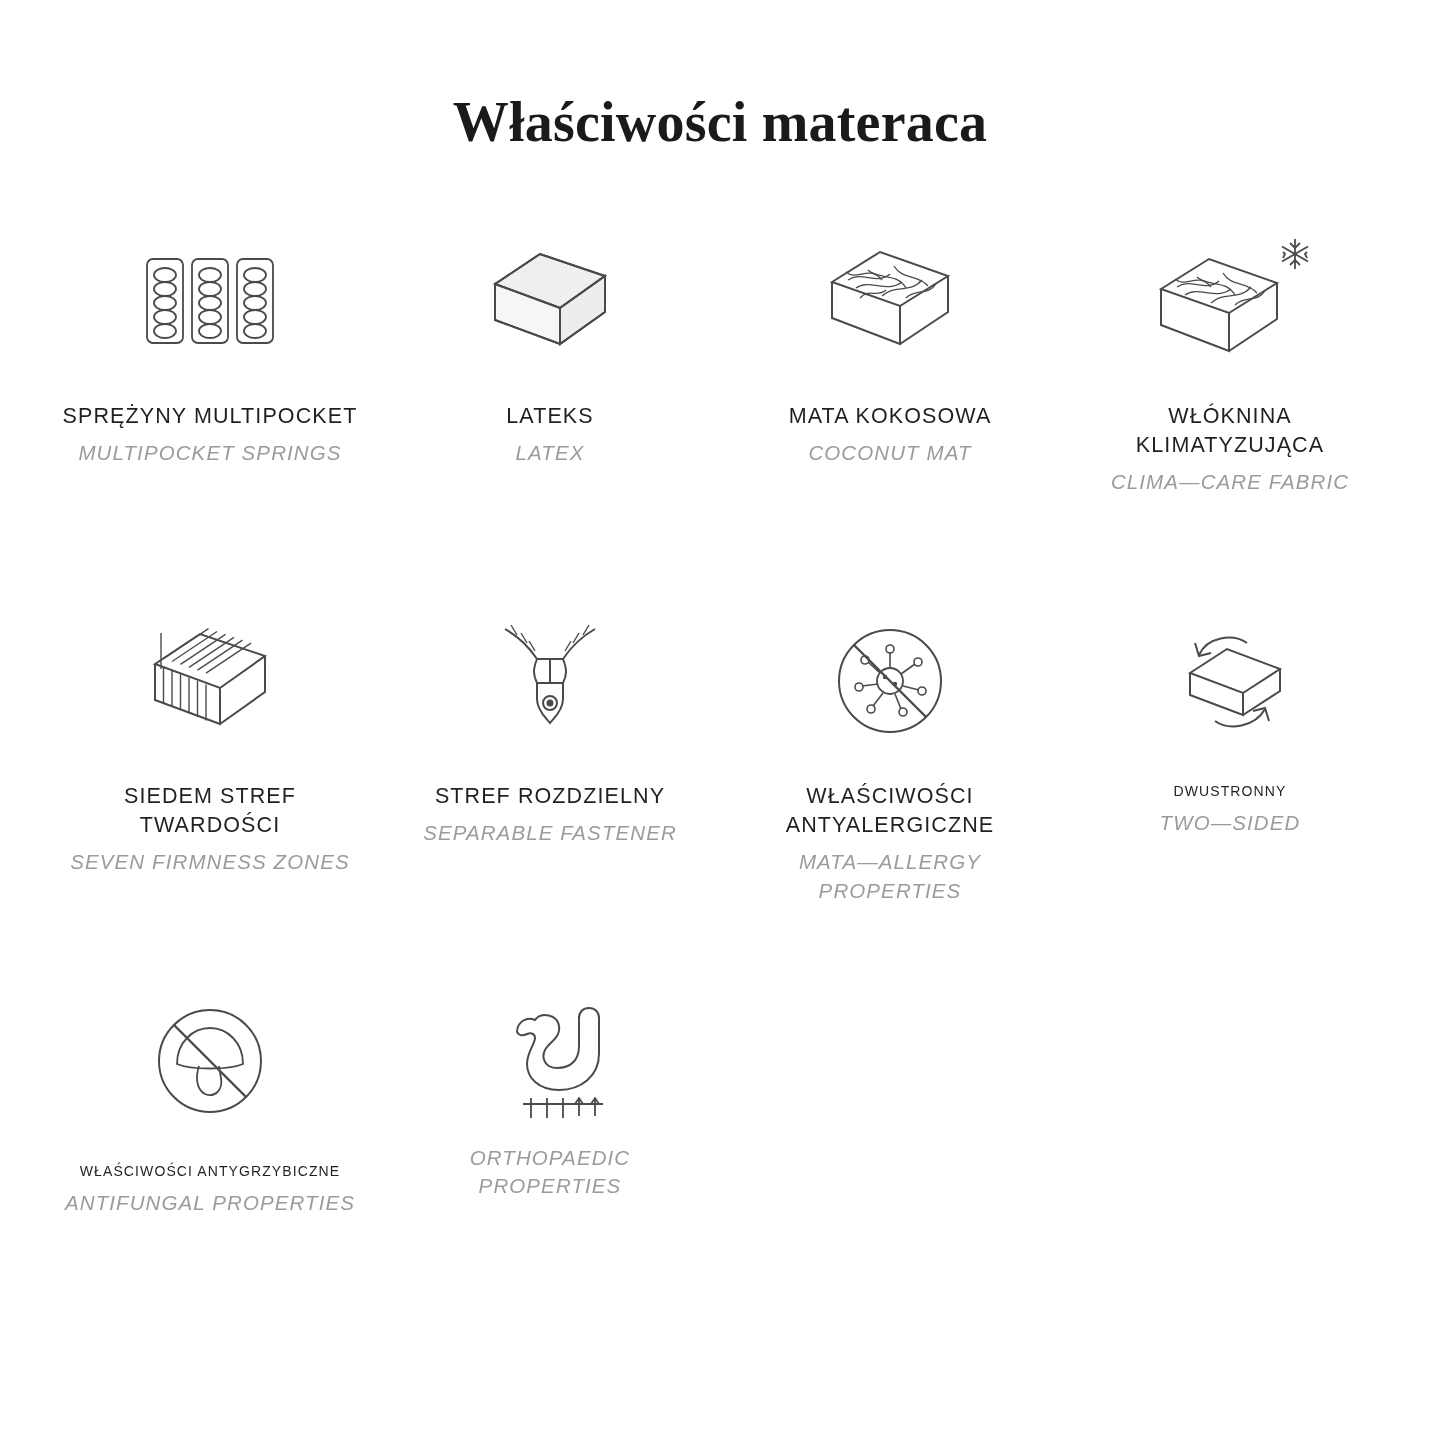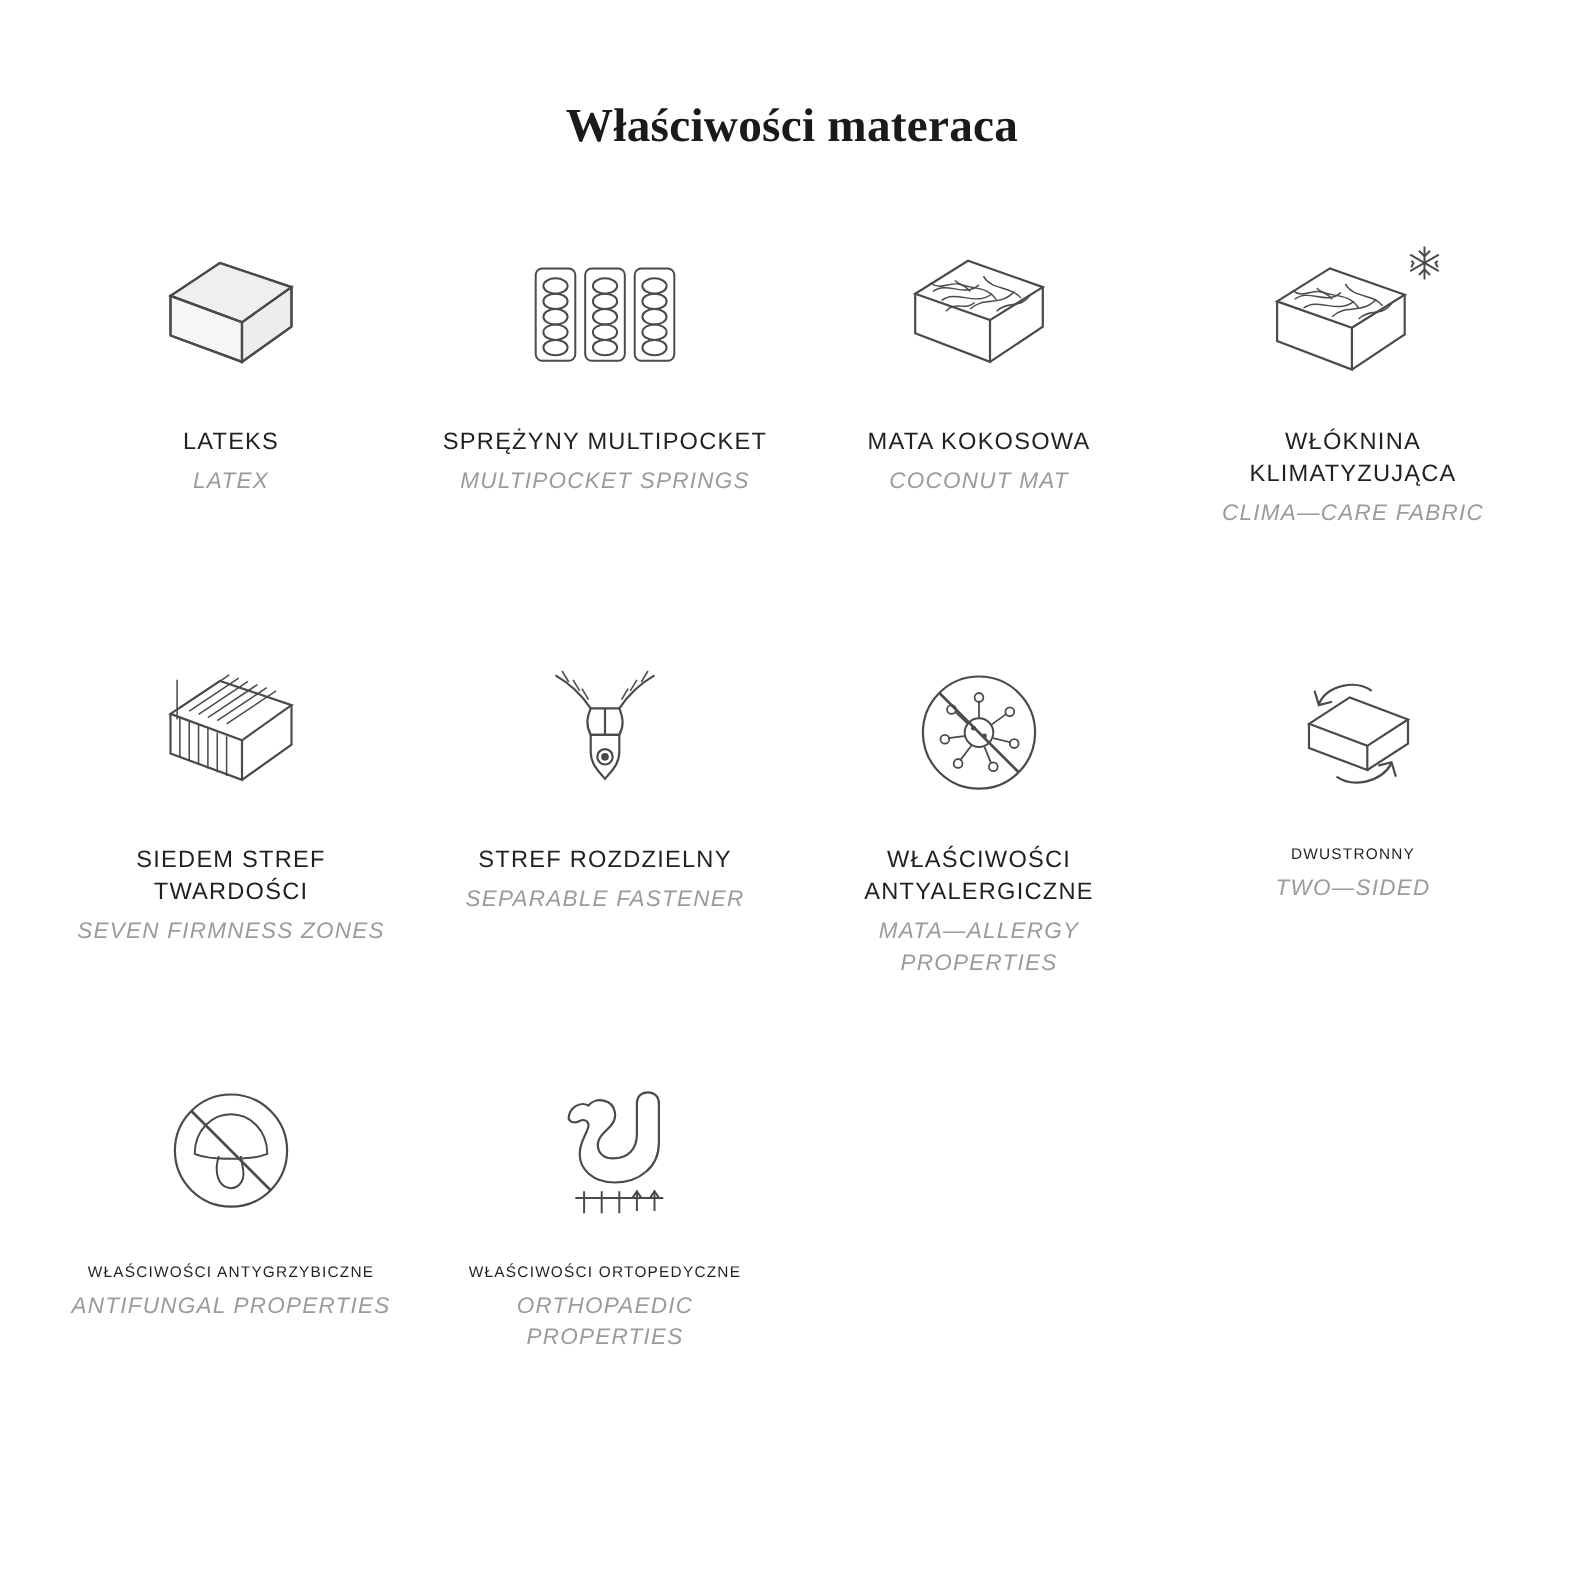--- a/index.html
+++ b/index.html
@@ -17,21 +17,21 @@
   .page {
     position: relative;
     width: 1440px;
     height: 1440px;
     box-sizing: border-box;
   }
   .title {
     text-align: center;
     font-family: "Liberation Serif", serif;
     font-weight: bold;
-    font-size: 43px;
+    font-size: 56px;
     letter-spacing: 0.2px;
     color: #1a1a1a;
     padding-top: 90px;
     margin: 0;
   }
   .grid {
     margin: 0 auto;
     padding-top: 72px;
     width: 1360px;
     display: grid;
@@ -79,70 +79,70 @@
   .cell-empty { visibility: hidden; }
 </style>
 </head>
 <body>
 
 <div class="page">
 
   <h1 class="title">Właściwości materaca</h1>
 
   <div class="grid">
+
+    <div class="cell">
+      <div class="icon-wrap">
+        <svg width="150" height="120" viewBox="0 0 150 120" fill="none" stroke="#4a4a4a" stroke-width="1.8">
+          <g>
+            <rect x="12" y="18" rx="6" ry="6" width="36" height="84"></rect>
+            <ellipse cx="30" cy="34" rx="11" ry="7"></ellipse>
+            <ellipse cx="30" cy="48" rx="11" ry="7"></ellipse>
+            <ellipse cx="30" cy="62" rx="11" ry="7"></ellipse>
+            <ellipse cx="30" cy="76" rx="11" ry="7"></ellipse>
+            <ellipse cx="30" cy="90" rx="11" ry="7"></ellipse>
+          </g>
+          <g>
+            <rect x="57" y="18" rx="6" ry="6" width="36" height="84"></rect>
+            <ellipse cx="75" cy="34" rx="11" ry="7"></ellipse>
+            <ellipse cx="75" cy="48" rx="11" ry="7"></ellipse>
+            <ellipse cx="75" cy="62" rx="11" ry="7"></ellipse>
+            <ellipse cx="75" cy="76" rx="11" ry="7"></ellipse>
+            <ellipse cx="75" cy="90" rx="11" ry="7"></ellipse>
+          </g>
+          <g>
+            <rect x="102" y="18" rx="6" ry="6" width="36" height="84"></rect>
+            <ellipse cx="120" cy="34" rx="11" ry="7"></ellipse>
+            <ellipse cx="120" cy="48" rx="11" ry="7"></ellipse>
+            <ellipse cx="120" cy="62" rx="11" ry="7"></ellipse>
+            <ellipse cx="120" cy="76" rx="11" ry="7"></ellipse>
+            <ellipse cx="120" cy="90" rx="11" ry="7"></ellipse>
+          </g>
+        </svg>
+      </div>
+      <div class="label-pl">SPRĘŻYNY MULTIPOCKET</div>
+      <div class="label-en">MULTIPOCKET SPRINGS</div>
+    </div>
 
     <div class="cell">
       <div class="icon-wrap">
         <svg width="150" height="130" viewBox="0 0 150 130" fill="none" stroke="#4a4a4a" stroke-width="2">
           <polygon points="20,48 65,18 130,40 85,72" fill="#efefef"></polygon>
           <polygon points="20,48 85,72 85,108 20,84" fill="#f6f6f6"></polygon>
           <polygon points="85,72 130,40 130,76 85,108" fill="#ededed"></polygon>
           <polyline points="20,48 65,18 130,40"></polyline>
           <polyline points="20,48 85,72 130,40"></polyline>
           <line x1="20" y1="48" x2="20" y2="84"></line>
           <line x1="85" y1="72" x2="85" y2="108"></line>
           <line x1="130" y1="40" x2="130" y2="76"></line>
           <polyline points="20,84 85,108 130,76"></polyline>
         </svg>
       </div>
       <div class="label-pl">LATEKS</div>
       <div class="label-en">LATEX</div>
-    </div>
-
-    <div class="cell">
-      <div class="icon-wrap">
-        <svg width="150" height="120" viewBox="0 0 150 120" fill="none" stroke="#4a4a4a" stroke-width="1.8">
-          <g>
-            <rect x="12" y="18" rx="6" ry="6" width="36" height="84"></rect>
-            <ellipse cx="30" cy="34" rx="11" ry="7"></ellipse>
-            <ellipse cx="30" cy="48" rx="11" ry="7"></ellipse>
-            <ellipse cx="30" cy="62" rx="11" ry="7"></ellipse>
-            <ellipse cx="30" cy="76" rx="11" ry="7"></ellipse>
-            <ellipse cx="30" cy="90" rx="11" ry="7"></ellipse>
-          </g>
-          <g>
-            <rect x="57" y="18" rx="6" ry="6" width="36" height="84"></rect>
-            <ellipse cx="75" cy="34" rx="11" ry="7"></ellipse>
-            <ellipse cx="75" cy="48" rx="11" ry="7"></ellipse>
-            <ellipse cx="75" cy="62" rx="11" ry="7"></ellipse>
-            <ellipse cx="75" cy="76" rx="11" ry="7"></ellipse>
-            <ellipse cx="75" cy="90" rx="11" ry="7"></ellipse>
-          </g>
-          <g>
-            <rect x="102" y="18" rx="6" ry="6" width="36" height="84"></rect>
-            <ellipse cx="120" cy="34" rx="11" ry="7"></ellipse>
-            <ellipse cx="120" cy="48" rx="11" ry="7"></ellipse>
-            <ellipse cx="120" cy="62" rx="11" ry="7"></ellipse>
-            <ellipse cx="120" cy="76" rx="11" ry="7"></ellipse>
-            <ellipse cx="120" cy="90" rx="11" ry="7"></ellipse>
-          </g>
-        </svg>
-      </div>
-      <div class="label-pl">SPRĘŻYNY MULTIPOCKET</div>
-      <div class="label-en">MULTIPOCKET SPRINGS</div>
     </div>
 
     <div class="cell">
       <div class="icon-wrap">
         <svg width="160" height="130" viewBox="0 0 160 130" fill="none" stroke="#4a4a4a" stroke-width="2">
           <polygon points="22,46 70,16 138,40 90,70"></polygon>
           <polyline points="22,46 22,82 90,108 90,70"></polyline>
           <polyline points="90,108 138,76 138,40"></polyline>
           <g stroke-width="1.3">
             <path d="M38 44 C52 34, 66 50, 80 38"></path>
@@ -314,20 +314,19 @@
             <line x1="48" y1="104" x2="48" y2="124"></line>
             <line x1="64" y1="104" x2="64" y2="124"></line>
             <line x1="80" y1="104" x2="80" y2="124"></line>
             <line x1="96" y1="122" x2="96" y2="104"></line>
             <polyline points="92,110 96,104 100,110"></polyline>
             <line x1="112" y1="122" x2="112" y2="104"></line>
             <polyline points="108,110 112,104 116,110"></polyline>
           </g>
         </svg>
       </div>
-      <div class="label-pl">WŁAŚCIWOŚCI ORTOPEDYCZNE</div>
       <div class="label-en">ORTHOPAEDIC PROPERTIES</div>
     </div>
 
     <div class="cell cell-empty"></div>
 
   </div>
 </div>
 
 </body></html>

